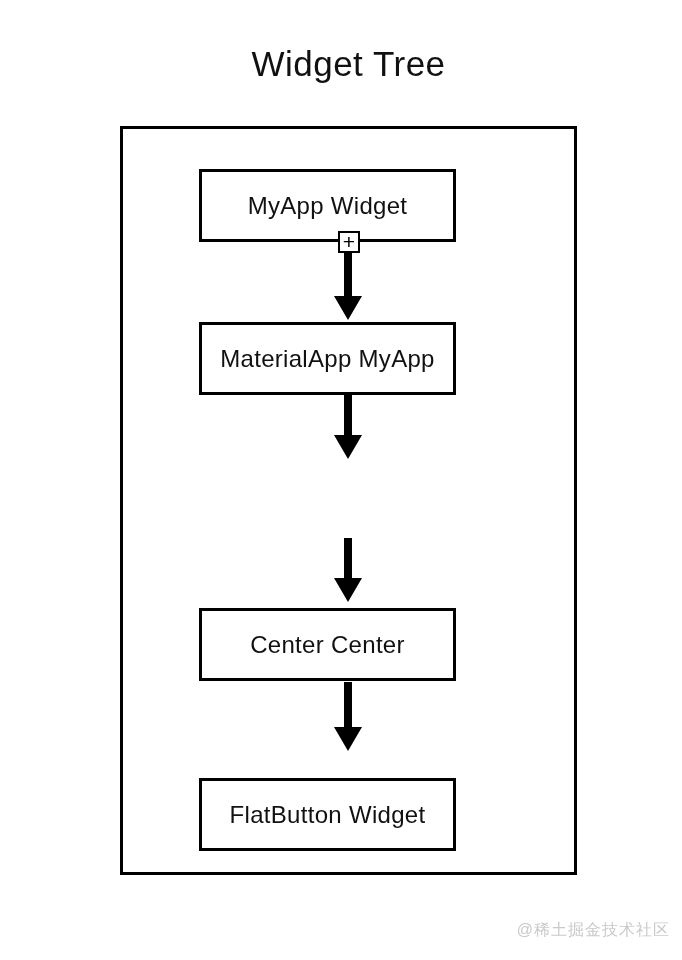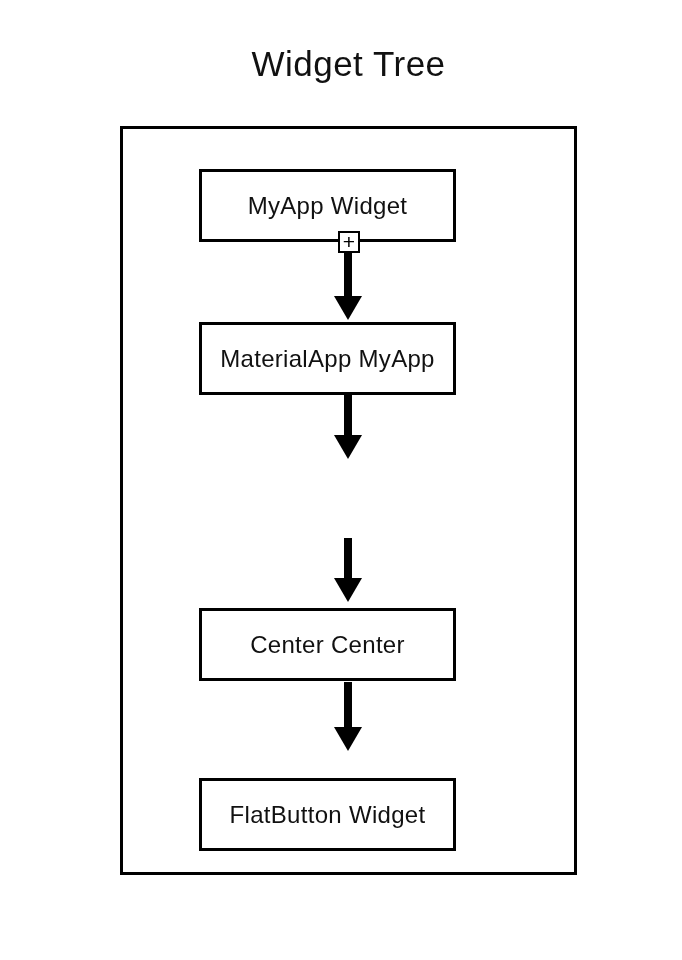--- a/index.html
+++ b/index.html
@@ -148,14 +148,15 @@
     <span class="node-label">Center Center</span>
   </div>
 
   <div class="arrow-line line-4"></div>
   <div class="arrow-head head-4"></div>
 
   <div class="node-box node-5">
     <span class="node-label">FlatButton Widget</span>
   </div>
 
+  <div class="watermark">@稀土掘金技术社区</div>
 
 </div>
 
 </body></html>

